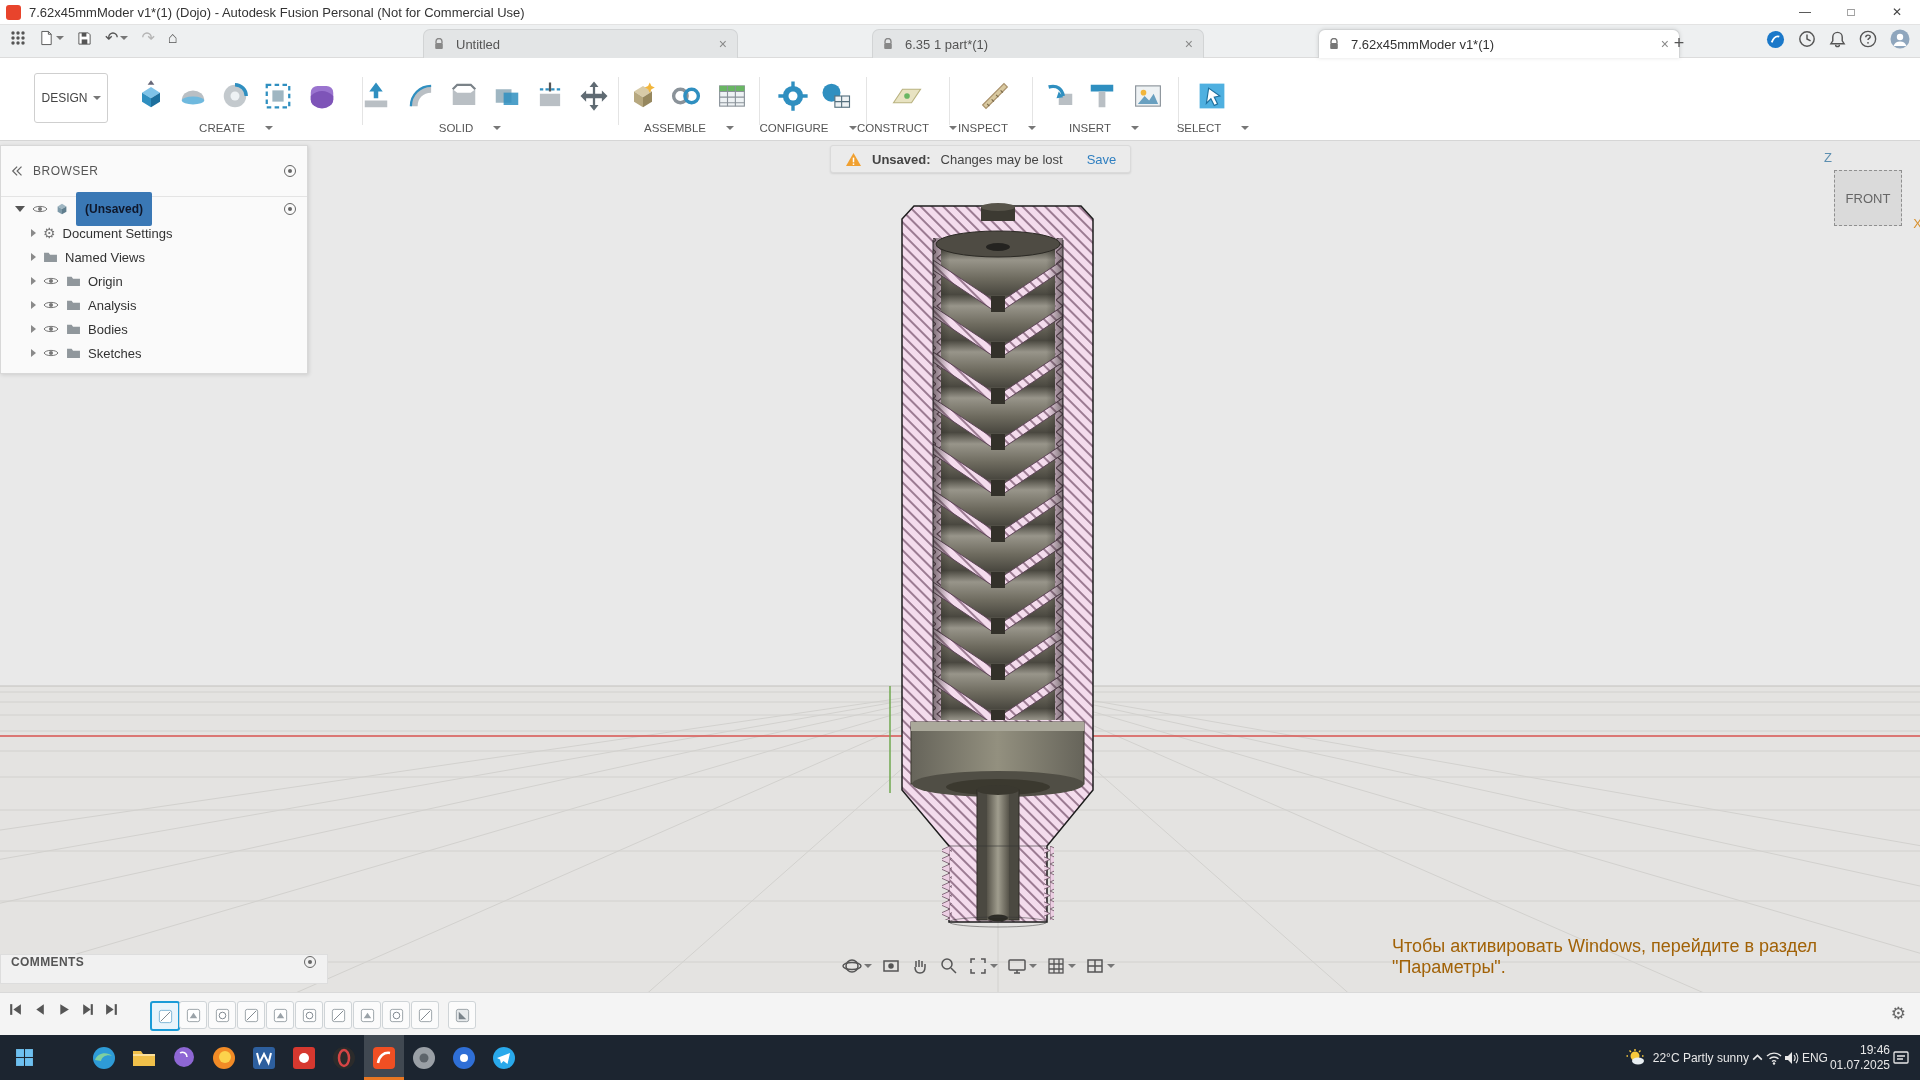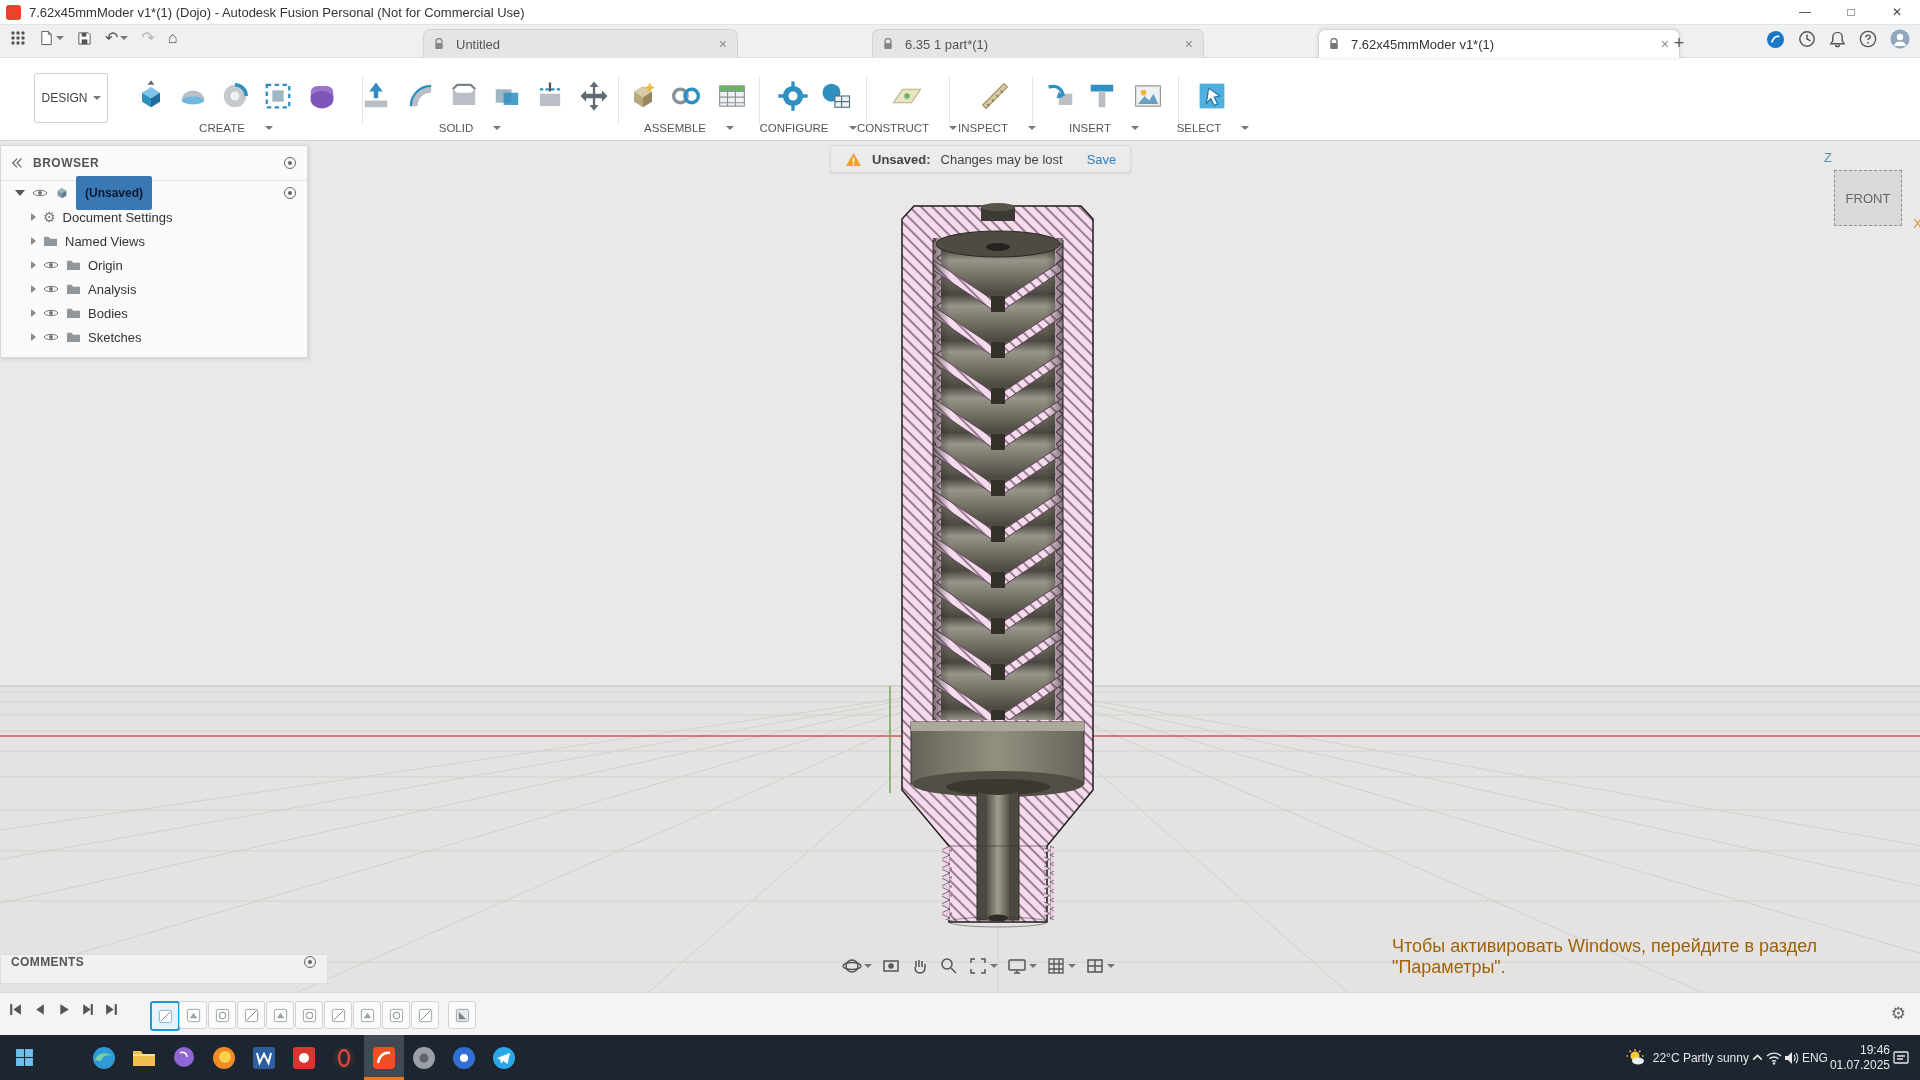--- a/index.html
+++ b/index.html
@@ -39,22 +39,22 @@
   .rsep{position:absolute;top:20px;width:1px;height:48px;background:#e4e4e4}
   .glabel{position:absolute;top:65px;width:110px;text-align:center;font-size:11.5px;color:#555;
           display:flex;align-items:center;justify-content:center;gap:20px}
   
   .warnbar{position:absolute;left:830px;top:145px;height:26px;background:#ebebeb;border:1px solid #dadada;border-radius:3px;
            display:flex;align-items:center;gap:10px;padding:0 14px;font-size:13px;color:#444;z-index:20;box-shadow:0 1px 2px rgba(0,0,0,.1)}
   .warnbar .save{color:#2f7fc0;margin-left:14px}
   
   .panel{position:absolute;left:0;top:145px;width:306px;background:rgba(252,252,252,.9);
          border:1px solid #d8d8d8;box-shadow:1px 1px 4px rgba(0,0,0,.12);z-index:20;padding-bottom:8px}
-  .phead{height:26px;display:flex;align-items:center;gap:8px;padding:4px 10px;border-bottom:1px solid #e4e4e4;
-         font-size:12px;color:#555;font-weight:bold;letter-spacing:.5px}
+  .phead{height:26px;display:flex;align-items:center;gap:8px;padding:12px 10px;border-bottom:1px solid #e4e4e4;
+         font-size:12px;color:#555;font-weight:normal;letter-spacing:.5px}
   .phead .spacer,.cbar .spacer{flex:1}
   .trow{height:24px;display:flex;align-items:center;gap:7px;font-size:13px;color:#333;padding-left:30px}
   .trow.root{padding-left:14px}
   .tri{width:0;height:0;border-left:5px solid #8a8a8a;border-top:4px solid transparent;border-bottom:4px solid transparent}
   .triDown{width:0;height:0;border-top:6px solid #555;border-left:5px solid transparent;border-right:5px solid transparent}
   .rootpill{background:#3a78b5;color:#0f172a;font-weight:bold;font-size:12px;padding:10px 9px;border-radius:2px}
   .gear-g{font-size:14px;color:#777;line-height:1}
   
   .viewcube{position:absolute;left:1820px;top:150px;width:96px;height:95px;z-index:20}
   .vc-face{position:absolute;left:14px;top:20px;width:66px;height:54px;background:#dadada;border:1px dashed #8f8f8f;

